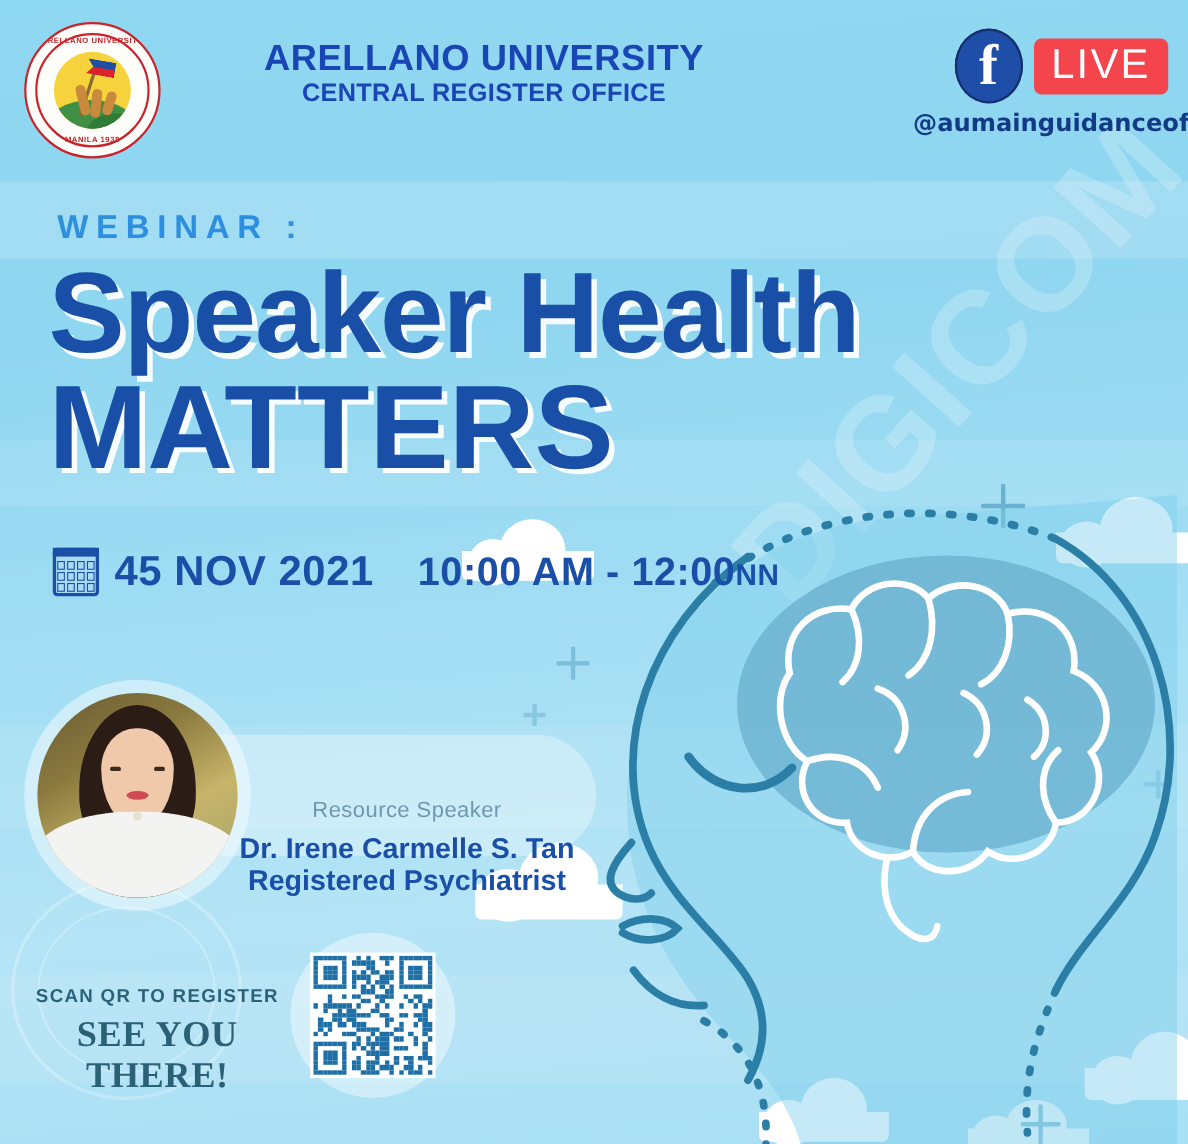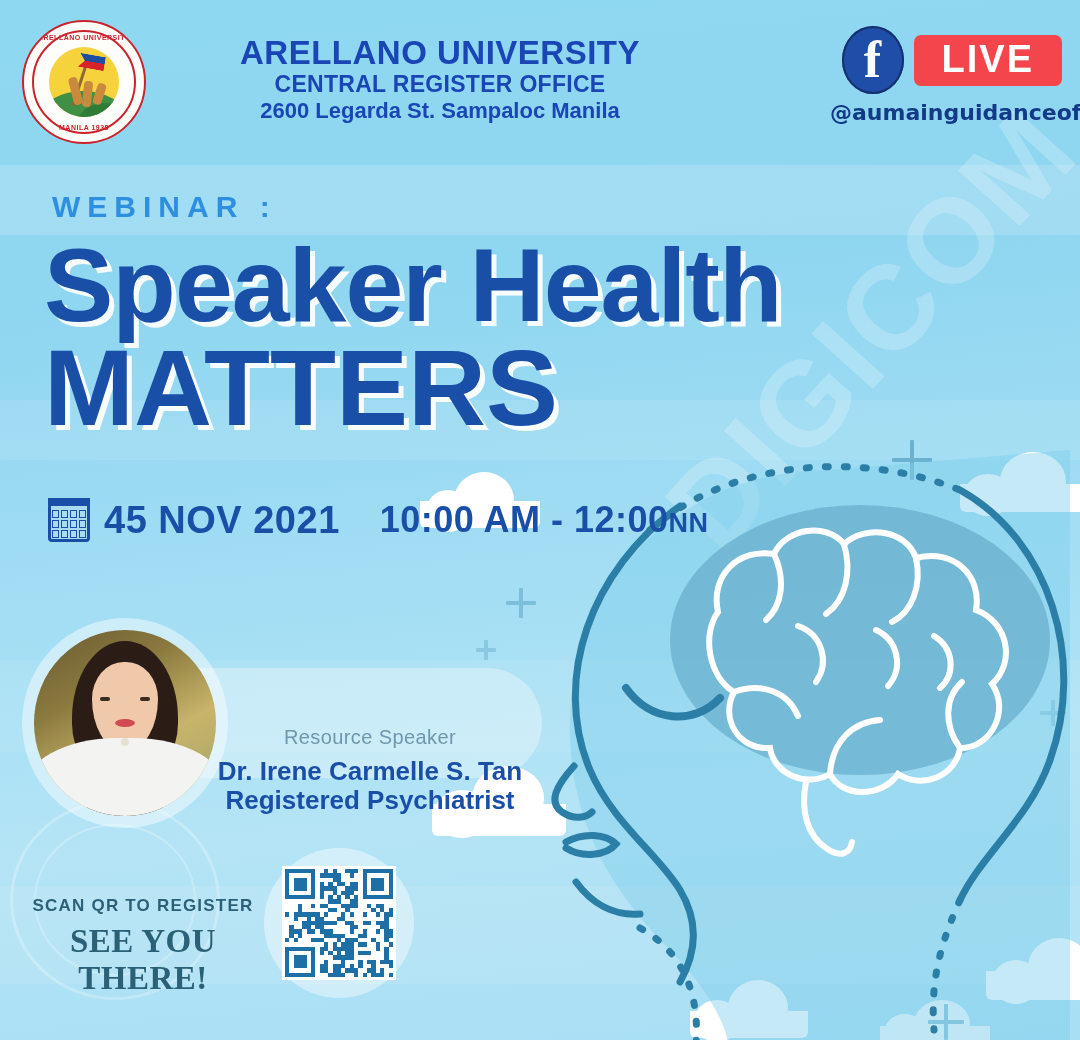--- a/index.html
+++ b/index.html
@@ -130,22 +130,22 @@
     position: relative;
     box-shadow: 0 0 0 2px #15306a inset;
   }
   #fb-icon .f-glyph {
     position: absolute; left: 50%; top: 50%; transform: translate(-50%,-50%);
     color: #fff; font-size: 52px; font-weight: 700; font-family: "Liberation Serif", serif;
     line-height: 1;
   }
   #live-badge {
     background: #f4444c; color: #fff;
-    font-size: 38px; font-weight: 700; letter-spacing: 2px;
-    padding: 5px 28px 8px; border-radius: 7px;
+    font-size: 38px; font-weight: 400; letter-spacing: 2px;
+    padding: 5px 16px 8px; border-radius: 7px;
     line-height: 1;
   }
   #fb-handle {
     text-align: right; color: #123a86;
     font-size: 22px; font-weight: 700;
     margin-top: 6px; padding-right: 2px;
     font-family: "DejaVu Sans", sans-serif;
   }
 
   
@@ -386,21 +386,20 @@
         <div class="fig" style="left:34px;top:34px;height:26px;transform:rotate(6deg);"></div>
         <div class="fig" style="left:46px;top:36px;height:22px;transform:rotate(18deg);"></div>
       </div>
       <div class="arc-top">ARELLANO UNIVERSITY</div>
       <div class="arc-bot">MANILA 1938</div>
     </div>
 
     <div id="org-block">
       <div id="org-name">ARELLANO UNIVERSITY</div>
       <div id="org-dept">CENTRAL REGISTER OFFICE</div>
-      <div id="org-addr">2600 Legarda St. Sampaloc Manila</div>
     </div>
 
     <div id="fb-block">
       <div id="fb-row">
         <div id="fb-icon">
           <span class="f-glyph">f</span>
         </div>
         <div id="live-badge">LIVE</div>
       </div>
       <div id="fb-handle">@aumainguidanceoffice</div>

